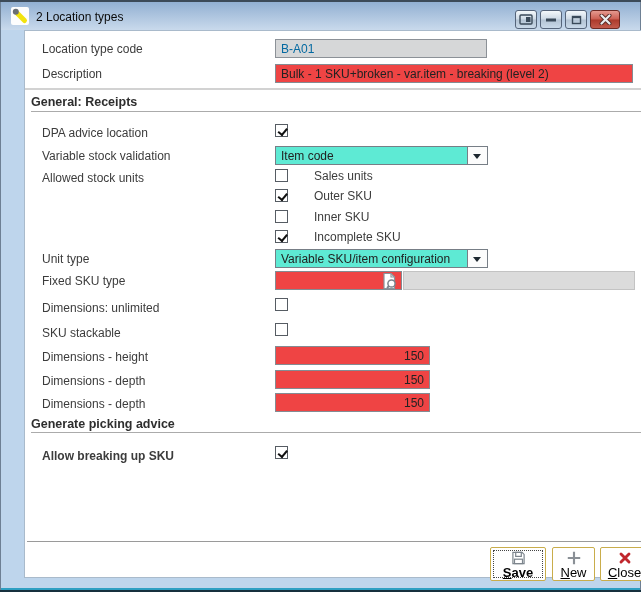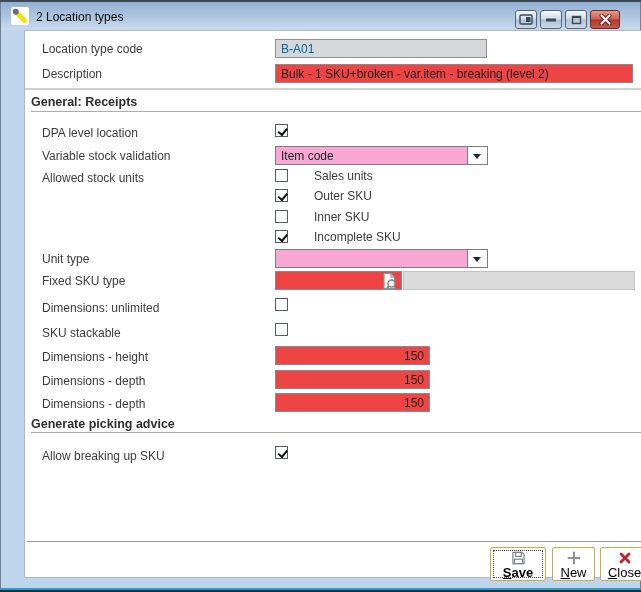--- a/index.html
+++ b/index.html
@@ -48,21 +48,21 @@
   .ti.num{text-align:right;}
   .ti.disabled{background:#D6D7D8;border-color:#8C9197;color:#0369a1;}
   .gray-field{position:absolute;height:19px;background:#DBDBDB;border:1px solid #C3C3C3;}
 
   .cb{position:absolute;width:13px;height:13px;border:1px solid #565C63;background:#fff;}
   .cb.checked::after{
     content:"";position:absolute;left:1.5px;top:2.5px;width:7px;height:3.5px;
     border-left:2px solid #111;border-bottom:2px solid #111;transform:rotate(-50deg);
   }
 
-  .combo{position:absolute;width:213px;height:19px;border:1px solid #777E86;background:#f9a8d4;}
+  .combo{position:absolute;width:213px;height:19px;border:1px solid #777E86;background:#5eead4;}
   .combo .val{position:absolute;left:5px;top:2px;font-size:12px;color:#222;white-space:nowrap;}
   .combo .arrow-btn{
     position:absolute;right:0;top:0;bottom:0;width:20px;border-left:1px solid #777E86;background:#FCFCFC;
   }
   .combo .arrow-btn::after{
     content:"";position:absolute;left:5px;top:7px;
     border-left:4.5px solid transparent;border-right:4.5px solid transparent;border-top:5px solid #1E2830;
   }
   .lookup-btn{position:absolute;width:20px;height:18px;background:transparent;border:none;padding:0;}
 
@@ -121,21 +121,21 @@
     <input class="ti disabled" style="left: 250px; top: 8px; width: 212px;" readonly="" value="B-A01">
 
     <span class="lbl" style="top:36px;">Description</span>
     <input class="ti" style="left: 250px; top: 33px; width: 358px;" value="Bulk - 1 SKU+broken - var.item - breaking (level 2)">
 
     <div class="sep-thick" style="top:57px;"></div>
 
     <span class="sec-title" style="top:64px;">General: Receipts</span>
     <div class="sec-line" style="top:80px;"></div>
 
-    <span class="lbl" style="top:95px;">DPA level location</span>
+    <span class="lbl" style="top:95px;">DPA advice location</span>
     <div class="cb checked" style="left:250px;top:93px;"></div>
 
     <span class="lbl" style="top:118px;">Variable stock validation</span>
     <div class="combo" style="left:250px;top:115px;">
       <span class="val">Item code</span>
       <span class="arrow-btn"></span>
     </div>
 
     <span class="lbl" style="top:140px;">Allowed stock units</span>
 
@@ -146,20 +146,21 @@
     <span class="sub-lbl" style="left:289px;top:158px;">Outer SKU</span>
 
     <div class="cb" style="left:250px;top:179px;"></div>
     <span class="sub-lbl" style="left:289px;top:179px;">Inner SKU</span>
 
     <div class="cb checked" style="left:250px;top:199px;"></div>
     <span class="sub-lbl" style="left:289px;top:199px;">Incomplete SKU</span>
 
     <span class="lbl" style="top:221px;">Unit type</span>
     <div class="combo" style="left:250px;top:218px;">
+      <span class="val">Variable SKU/item configuration</span>
       <span class="arrow-btn"></span>
     </div>
 
     <span class="lbl" style="top:243px;">Fixed SKU type</span>
     <input class="ti" style="left: 250px; top: 240px; width: 127px; padding-right: 24px;" value="">
     <button class="lookup-btn" style="left:354px;top:241px;">
       <svg width="19" height="18" viewBox="0 0 19 18">
         <path d="M4 1.5 h7 l3.5 3.5 V16.5 H4 z" fill="#fff" stroke="#8A949C" stroke-width="1.2"></path>
         <path d="M11 1.5 v3.5 h3.5" fill="none" stroke="#8A949C" stroke-width="1.2"></path>
         <circle cx="11.5" cy="11.5" r="3.6" fill="#fff" stroke="#78828A" stroke-width="1.5"></circle>
@@ -179,21 +180,21 @@
 
     <span class="lbl" style="top:343px;">Dimensions - depth</span>
     <input class="ti num" style="left: 250px; top: 339px; width: 155px;" value="150">
 
     <span class="lbl" style="top:366px;">Dimensions - depth</span>
     <input class="ti num" style="left: 250px; top: 362px; width: 155px;" value="150">
 
     <span class="sec-title" style="top:386px;">Generate picking advice</span>
     <div class="sec-line" style="top:401px;"></div>
 
-    <span class="lbl" style="top:418px;">Allow breaking up SKU</span>
+    <span class="lbl" style="top:418px;font-weight:bold;">Allow breaking up SKU</span>
     <div class="cb checked" style="left:250px;top:415px;"></div>
 
     <div class="sep-thin" style="top:510px;"></div>
 
     <button class="fbtn primary focused" style="left:465px;width:56px;">
       <svg width="19" height="18" viewBox="0 0 20 20" fill="none" stroke="#7D858D" stroke-width="1.5">
         <path d="M3 3 h11.5 l2.5 2.5 V17 H3 z"></path>
         <rect x="6.5" y="3" width="7" height="5"></rect>
         <rect x="5" y="11.5" width="10" height="5.5"></rect>
       </svg>

